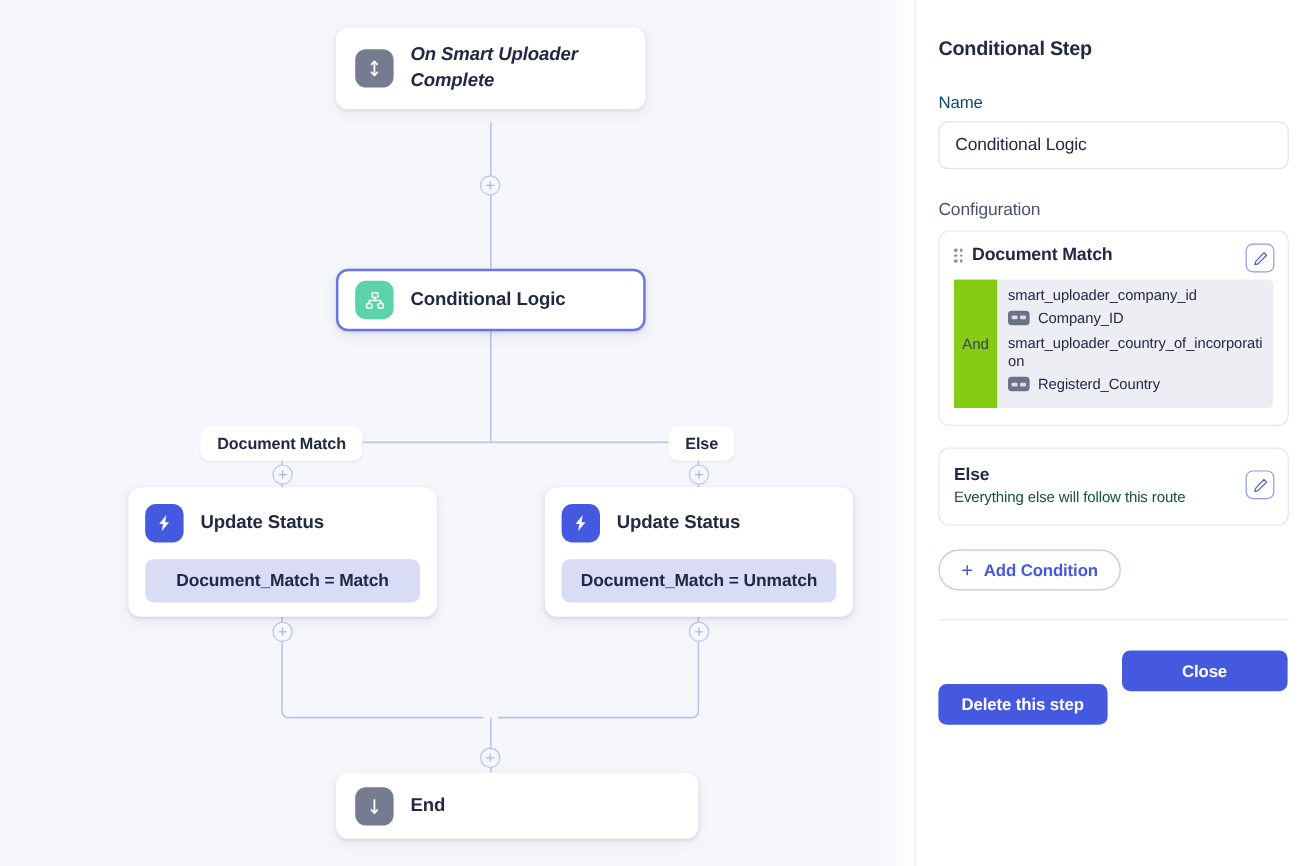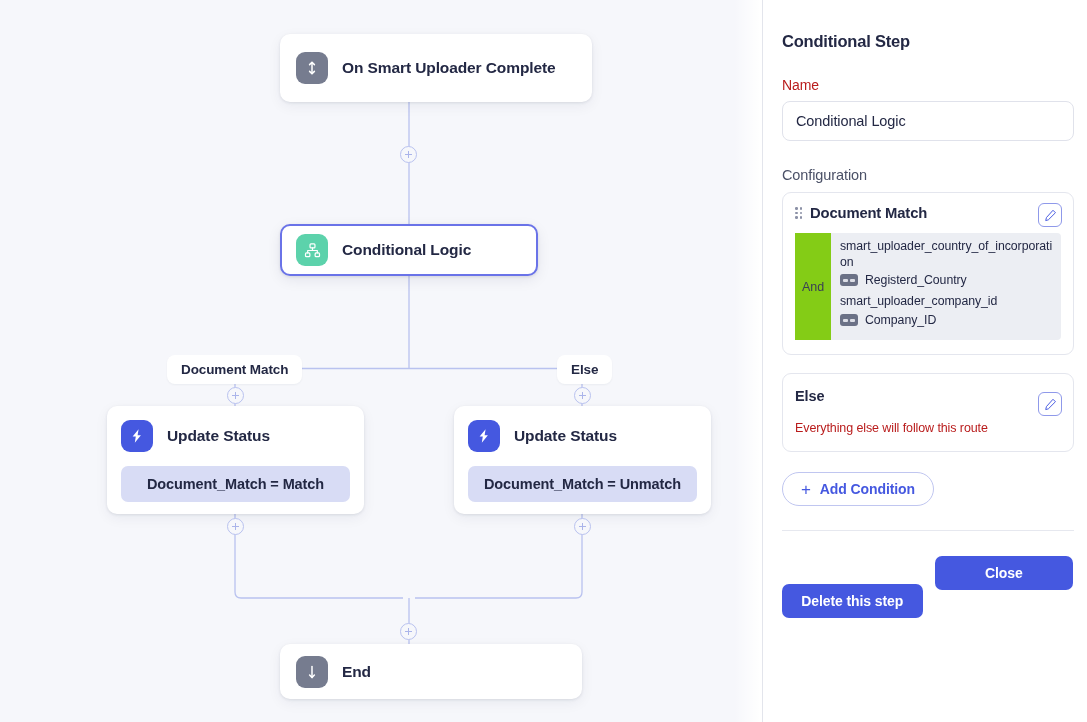--- a/index.html
+++ b/index.html
@@ -112,21 +112,21 @@
     width: 324px; height: 722px;
     background: #ffffff;
     padding: 16px 14px;
     overflow: hidden;
   }
   .panel-title {
     font-size: 16.5px; font-weight: 700; color: #232844;
     margin: 16px 0 0 5px; letter-spacing: -0.2px;
   }
   .field-label {
-    font-size: 14px; color: #b91c1c; font-weight: 400;
+    font-size: 14px; color: #0c4a6e; font-weight: 400;
     margin: 26px 0 8px 5px; letter-spacing: -0.1px;
   }
   .text-input {
     width: 292px; height: 40px;
     border: 1px solid #e0e2eb; border-radius: 8px;
     background: #fff;
     font-size: 14.5px; color: #232844;
     padding: 0 13px;
     margin-left: 5px;
     font-family: "Liberation Sans", sans-serif;
@@ -201,21 +201,21 @@
 
   .else-card {
     margin: 18px 0 0 5px;
     width: 292px;
     border: 1px solid #e4e6ee; border-radius: 9px;
     background: #fff;
     padding: 14px 12px 16px 12px;
     position: relative;
   }
   .else-title { font-size: 14.5px; font-weight: 700; color: #232844; letter-spacing: -0.1px; }
-  .else-sub { font-size: 12.5px; color: #b91c1c; margin-top: 17px; letter-spacing: -0.1px; }
+  .else-sub { font-size: 12.5px; color: #14532d; margin-top: 3px; letter-spacing: -0.1px; }
   .else-card .edit-btn { top: 18px; }
 
   .add-cond {
     margin: 20px 0 0 5px;
     height: 34px;
     padding: 0 18px;
     border: 1px solid #c0c6f0; border-radius: 18px;
     background: #fff;
     color: #4558e0; font-size: 14px; font-weight: 700;
     display: inline-flex; align-items: center; gap: 9px;
@@ -263,21 +263,21 @@
         <path d="M582,368.5 L582,406"></path>
 
         <path d="M235,514 L235,592 Q235,598 241,598 L403,598"></path>
 
         <path d="M582,514 L582,592 Q582,598 576,598 L415,598"></path>
 
         <path d="M409,598 L409,644"></path>
       </g>
     </svg>
 
-    <div class="node" style="left:280px; top:34px; width:312px; height:68px;">
+    <div class="node" style="left:280px; top:23px; width:258px; height:68px;font-style:italic;">
       <div class="node-icon gray">
         <svg width="16" height="16" viewBox="0 0 16 16" fill="none" stroke="#ffffff" stroke-width="1.5" stroke-linecap="round" stroke-linejoin="round">
           <path d="M8 2.5 V13.5"></path>
             <path d="M5.6 4.6 L8 2.2 L10.4 4.6"></path>
           <path d="M5.6 11.4 L8 13.8 L10.4 11.4"></path>
         </svg>
       </div>
       <div class="node-title">On Smart Uploader Complete</div>
     </div>
 
@@ -371,41 +371,41 @@
           <path d="M11.4 1.9 L14.1 4.6 L5.3 13.4 L2.1 14.2 L2.9 11 Z"></path>
         </svg>
       </button>
 
       <div class="cond-body">
         <div class="cond-expr">
           <div class="cond-and">And</div>
           <div class="cond-rules">
 
             <div class="rule">
+              <div class="rule-field">smart_uploader_company_id</div>
+              <div class="rule-match">
+                <span class="eq-badge">
+                    <i></i>
+                    <i></i>
+                  </span>
+                <span class="rule-value">Company_ID</span>
+              </div>
+            </div>
+
+            <div class="rule">
               <div class="rule-field">smart_uploader_country_of_incorporation</div>
               <div class="rule-match">
                 <span class="eq-badge">
                     <i></i>
                     <i></i>
                   </span>
                 <span class="rule-value">Registerd_Country</span>
               </div>
             </div>
 
-            <div class="rule">
-              <div class="rule-field">smart_uploader_company_id</div>
-              <div class="rule-match">
-                <span class="eq-badge">
-                    <i></i>
-                    <i></i>
-                  </span>
-                <span class="rule-value">Company_ID</span>
-              </div>
-            </div>
-
           </div>
         </div>
       </div>
     </div>
 
     
     <div class="else-card">
       <div class="else-title">Else</div>
       <div class="else-sub">Everything else will follow this route</div>
       <button class="edit-btn">

